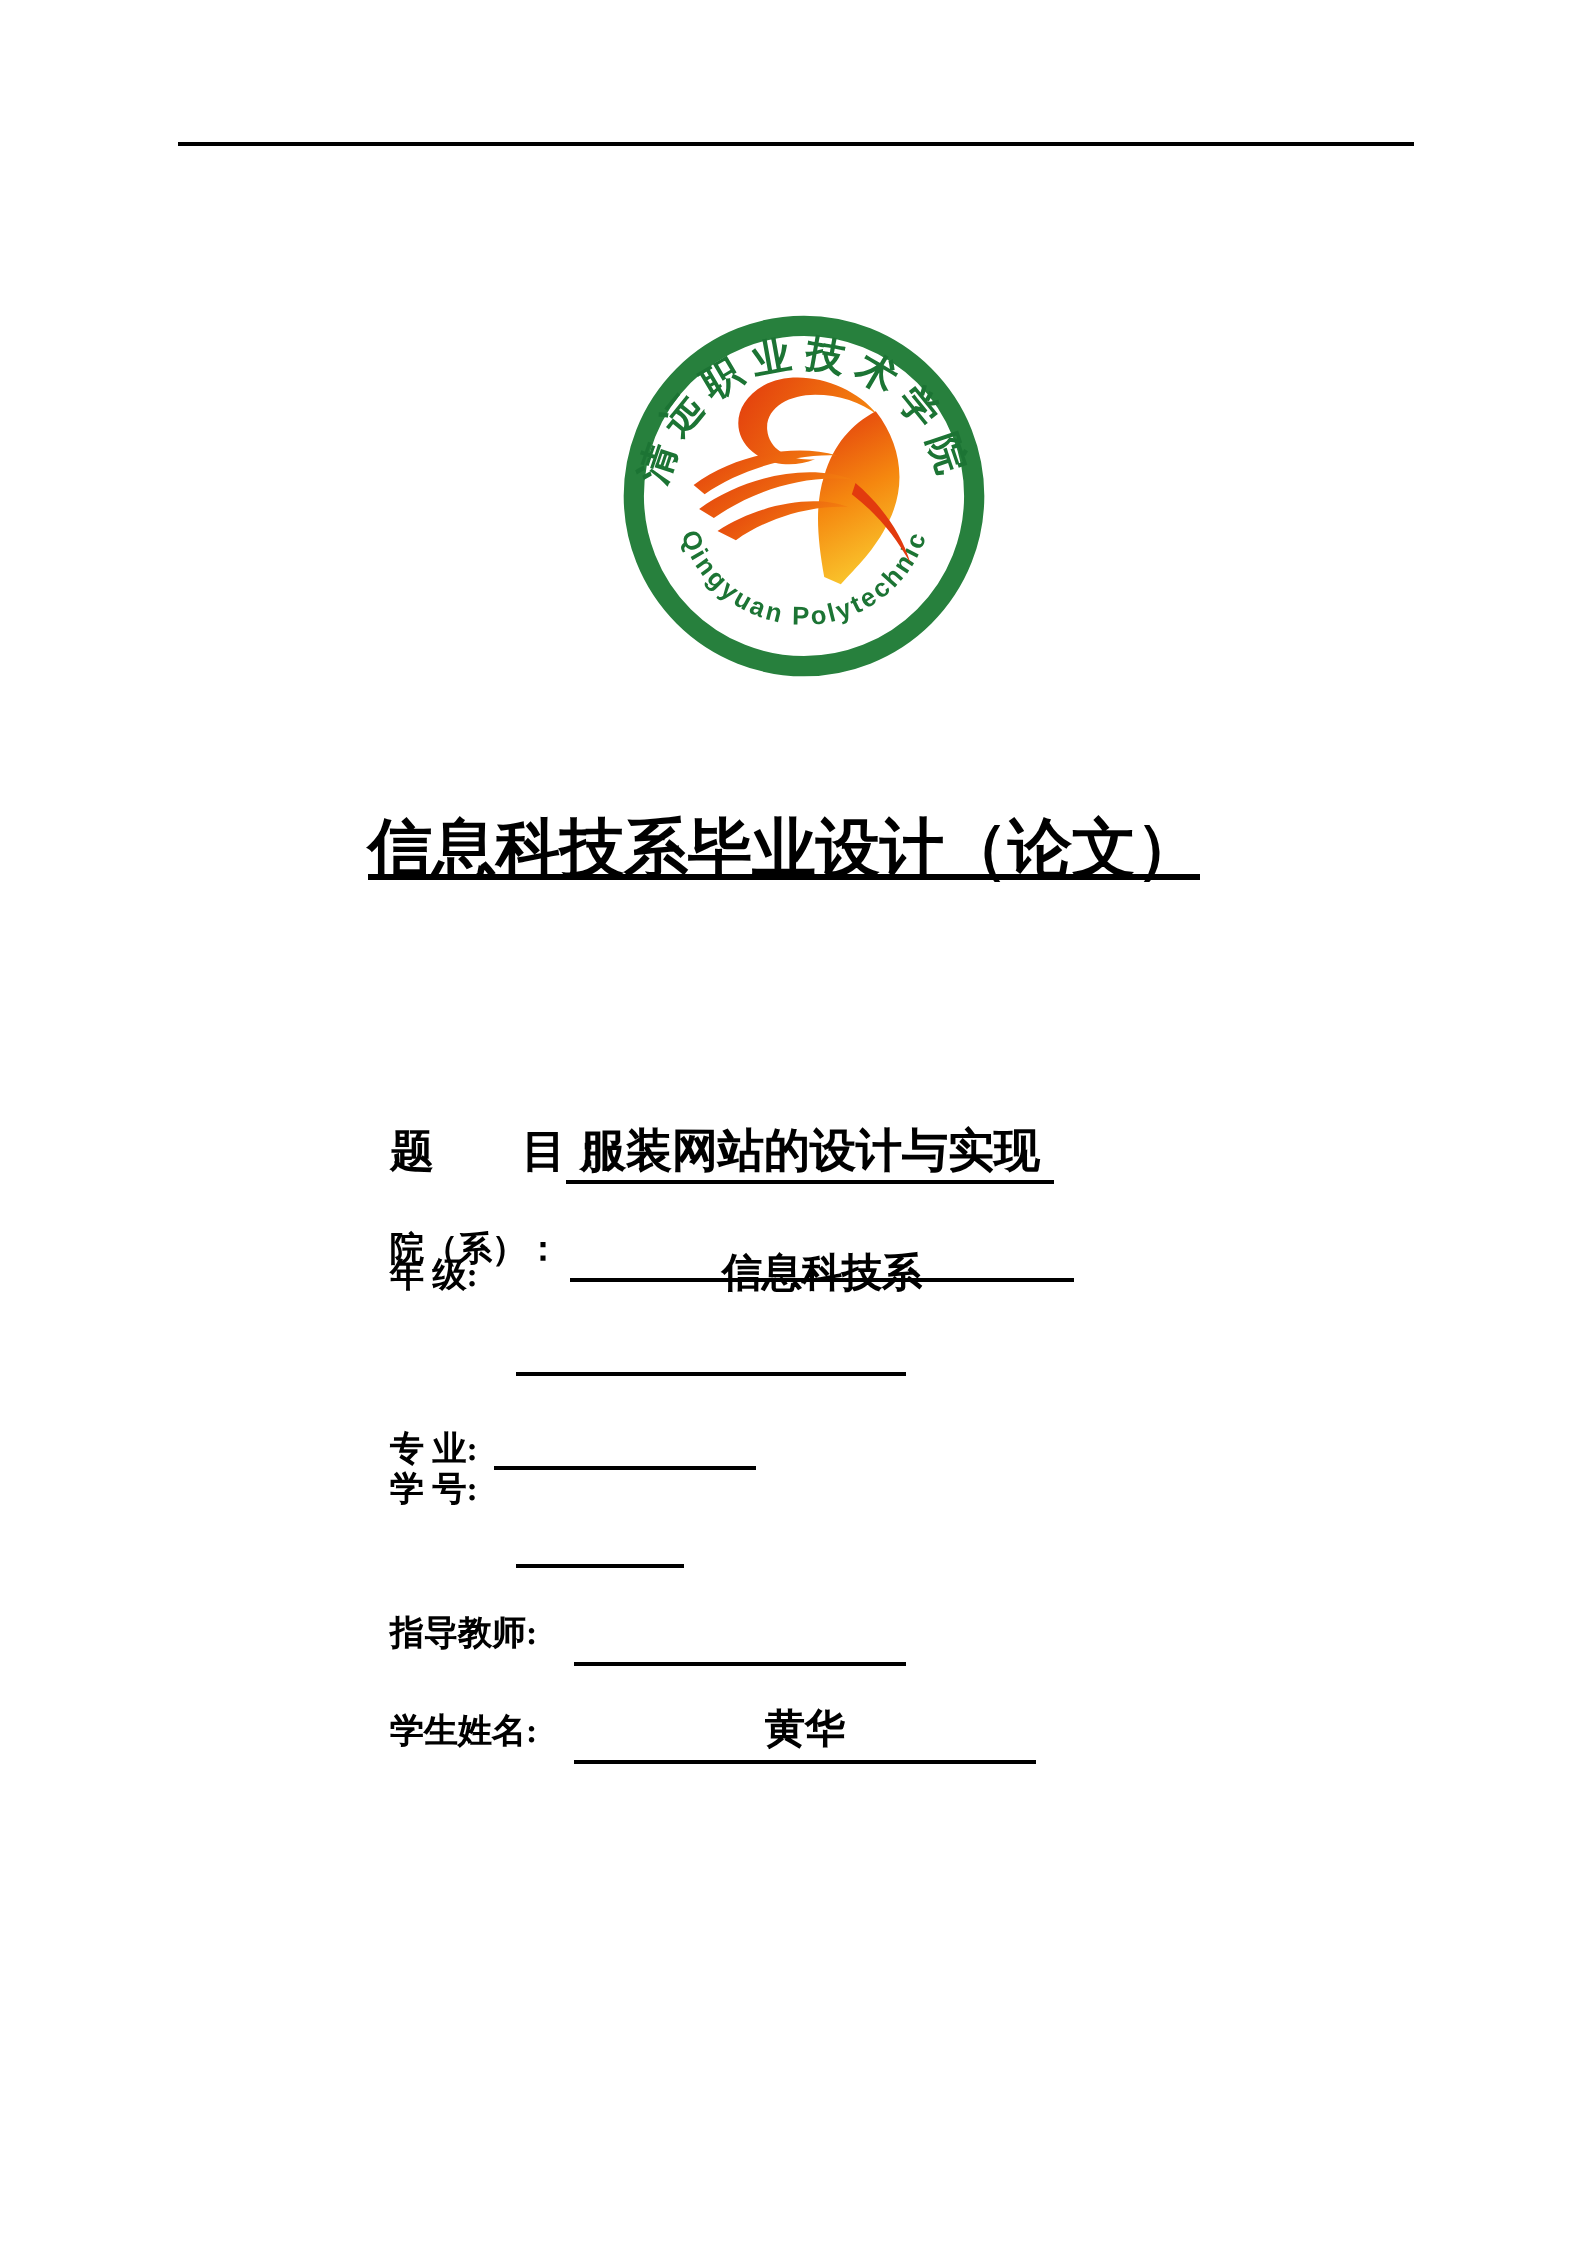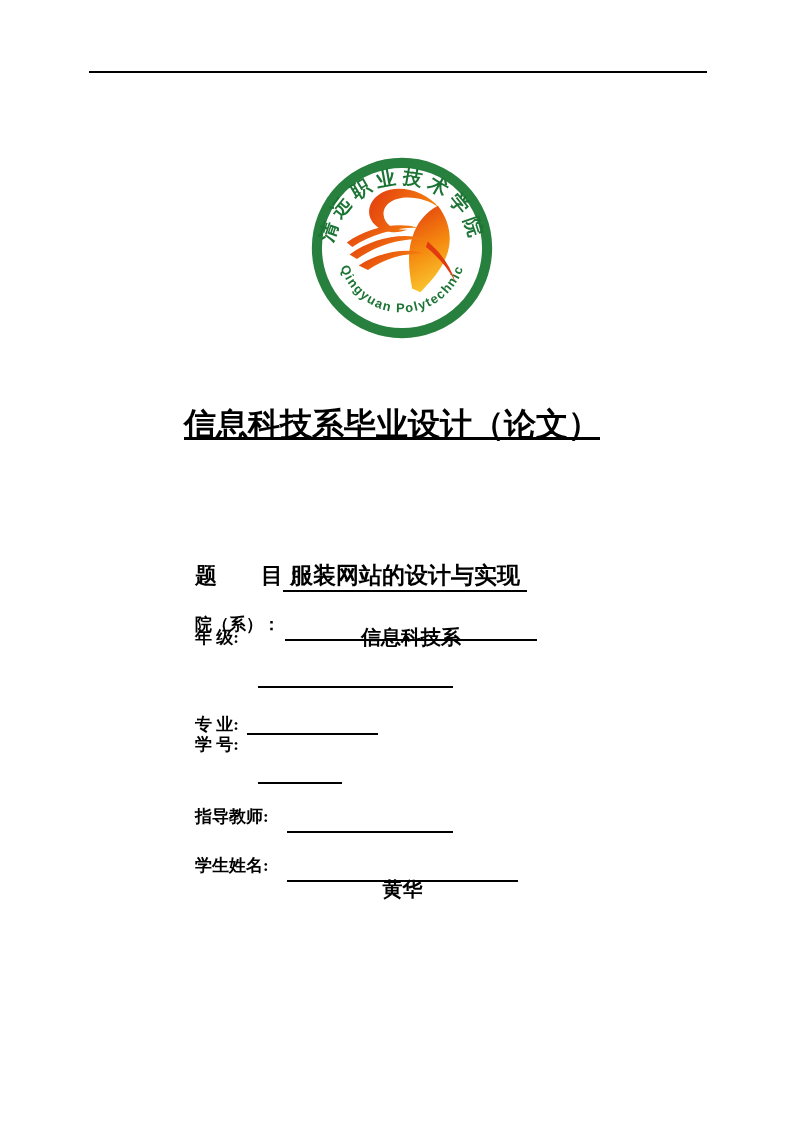--- a/index.html
+++ b/index.html
@@ -143,16 +143,16 @@
 
   <div class="field-label" style="top:711px;">专 业:</div>
   <div class="field-value" style="left:258px; top:754px; width:84px;"></div>
   <div class="field-line" style="left:258px; top:782px; width:84px;"></div>
 
   <div class="field-label" style="top:803px;">指导教师:</div>
   <div class="field-value" style="left:287px; top:803px; width:166px;"></div>
   <div class="field-line" style="left:287px; top:831px; width:166px;"></div>
 
   <div class="field-label" style="top:852px;">学生姓名:</div>
-  <div class="field-value" style="left:287px; top:852px; width:231px;margin-top:24px;">黄华</div>
+  <div class="field-value" style="left:287px; top:852px; width:231px;">黄华</div>
   <div class="field-line" style="left:287px; top:880px; width:231px;"></div>
 
 </div>
 
 </body></html>

